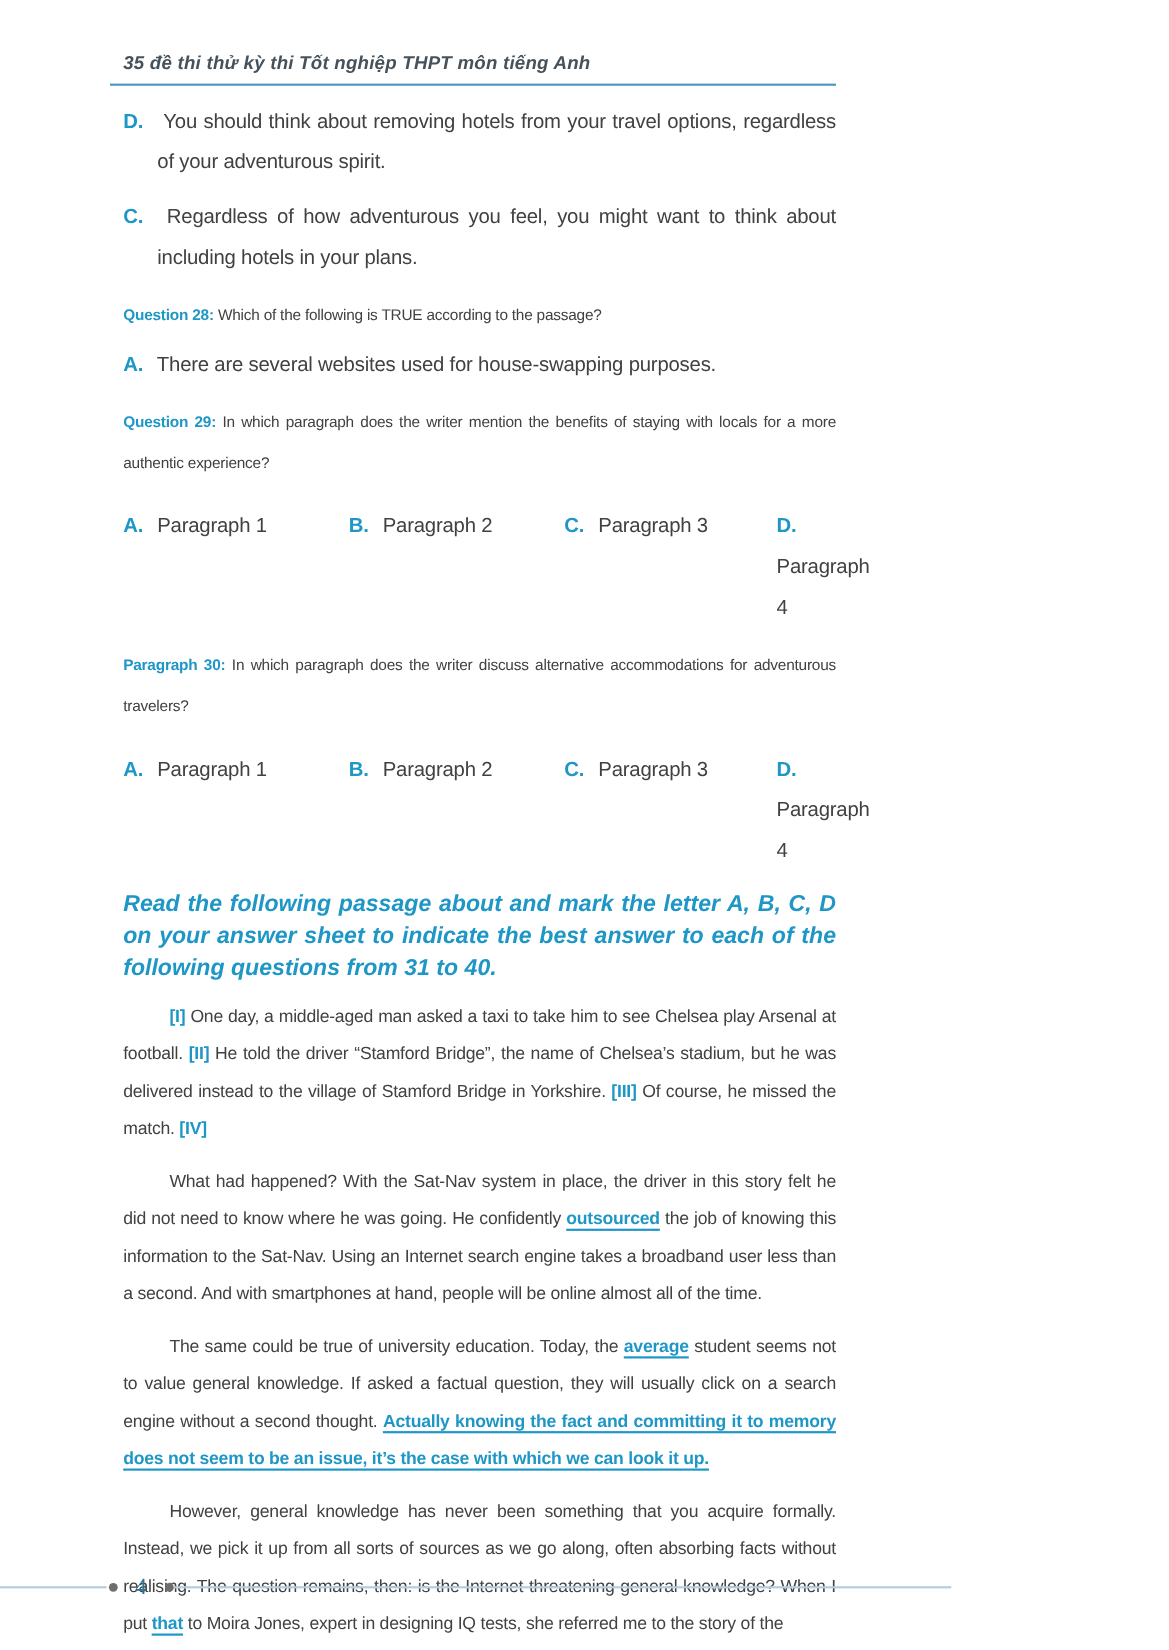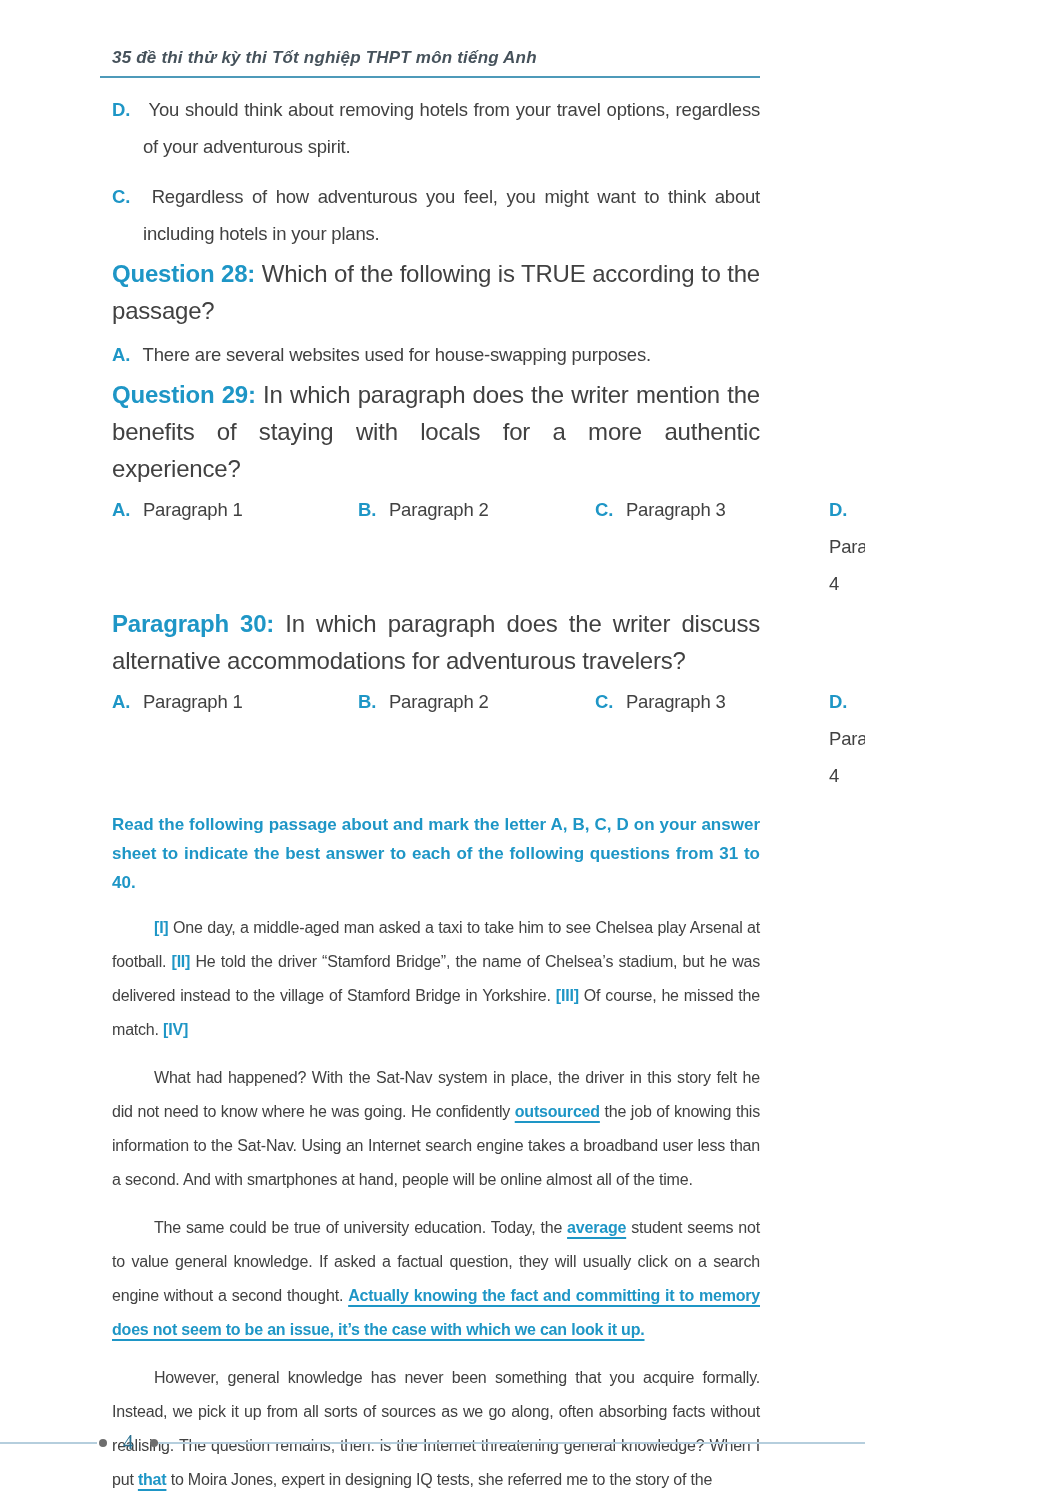--- a/index.html
+++ b/index.html
@@ -52,45 +52,45 @@
   }
   .letter{
     display:inline-block;
     text-indent:0;
     width:26px;
     font-weight:bold;
     color:var(--accent);
   }
   .hang .letter{width:31px;}
   .question{
-    margin-top:3px;
-    font-size:24px;
+    margin-top:16px;
+    font-size:14px;
     line-height:37px;
     letter-spacing:-.2px;
     text-align:justify;
   }
   .q-label{
     font-weight:bold;
     color:var(--accent);
   }
   .options-stacked{margin-top:4px;}
   .options-stacked .option{margin-top:7px;}
   .option-row{
-    margin-top:4px;
+    margin-top:20px;
     display:grid;
     grid-template-columns:205px 196px 193px 1fr;
-    gap:41px;
   }
   .option-row .option{text-align:left;}
   
   .instruction{
     margin-top:16px;
-    font-size:17px;
+    font-size:21px;
     line-height:29px;
     font-weight:bold;
+    font-style:italic;
     color:var(--accent);
     text-align:justify;
     letter-spacing:0;
   }
   
   .passage-para{
     margin-top:14px;
     font-size:16px;
     line-height:34px;
     letter-spacing:-.2px;

